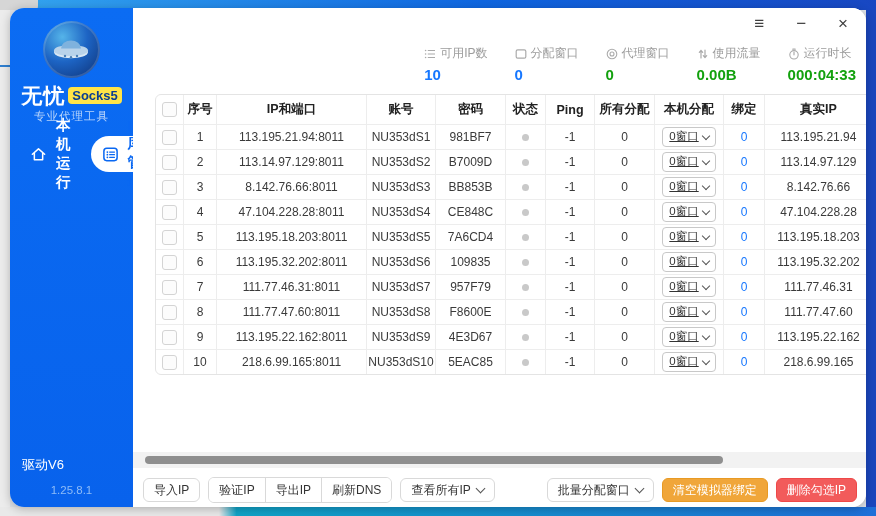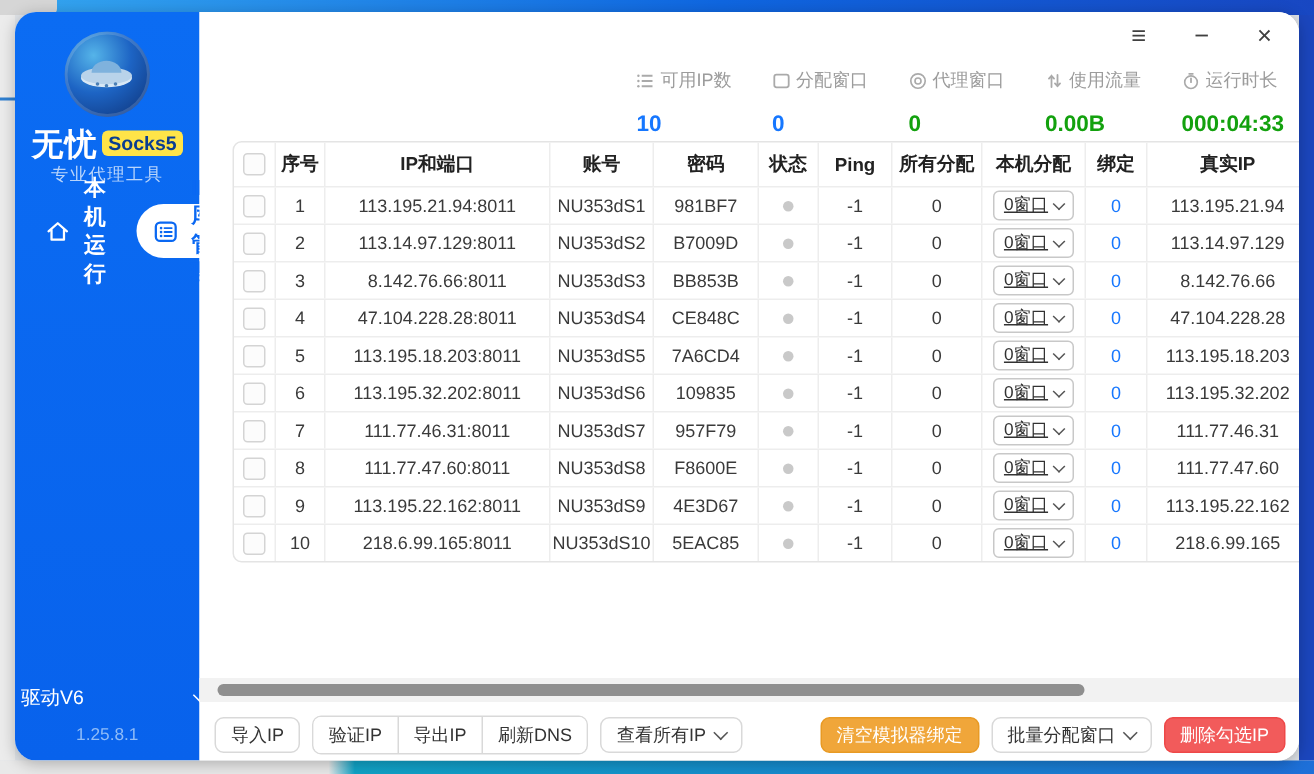--- a/index.html
+++ b/index.html
@@ -28,36 +28,36 @@
   .brand{position:absolute;left:0;top:74px;width:123px;text-align:center;white-space:nowrap;}
   .brand-name{font-size:21px;font-weight:bold;letter-spacing:1px;}
   .brand-badge{display:inline-block;margin-left:3px;background:#ffe448;color:#0a3d91;font-size:13px;
     font-weight:bold;border-radius:4px;padding:1px 4px;vertical-align:3px;}
   .brand-sub{position:absolute;left:0;top:101px;width:123px;text-align:center;font-size:11.5px;color:#b9d5fb;letter-spacing:1px;}
   .nav{position:absolute;left:0;top:128px;width:123px;display:flex;flex-direction:row;gap:7px;}
   .nav-item{height:36px;display:flex;align-items:center;gap:9px;padding-left:20px;font-size:14.5px;font-weight:bold;color:#fff;cursor:pointer;}
   .nav-item .nicon{display:flex;align-items:center;color:#fff;}
   .nav-item.active{background:#fff;color:#0a68f2;margin-left:13px;padding-left:11px;border-radius:18px 0 0 18px;}
   .nav-item.active .nicon{color:#0a68f2;}
-  .driver{position:absolute;left:4px;bottom:33px;width:123px;text-align:center;font-size:13px;color:#fff;
+  .driver{position:absolute;left:12px;bottom:33px;width:123px;text-align:center;font-size:13px;color:#fff;
     display:flex;align-items:center;justify-content:space-between;gap:6px;cursor:pointer;}
   .version{position:absolute;left:0;bottom:11px;width:123px;text-align:center;font-size:11.5px;color:#8fbcf8;}
 
   
   .chev{display:inline-block;width:6px;height:6px;border-right:1.6px solid #555;border-bottom:1.6px solid #555;
     transform:rotate(45deg);margin-top:-4px;}
   .chev-white{border-color:#fff;}
 
   
   .main{position:relative;flex:1;background:#fff;}
   .win-controls{position:absolute;top:7px;right:18px;display:flex;gap:32px;font-size:17px;color:#404040;}
   .win-controls span{cursor:pointer;line-height:18px;}
 
   .stats{position:absolute;top:37px;right:10px;display:flex;gap:27px;}
-  .stat{display:flex;flex-direction:column;gap:12px;min-width:62px;}
+  .stat{display:flex;flex-direction:column;gap:4px;min-width:62px;}
   .stat-label{display:flex;align-items:center;gap:4px;font-size:12px;color:#9c9c9c;white-space:nowrap;}
   .stat-label .sicon{display:flex;color:#aaa;}
   .stat-value{font-size:15px;font-weight:bold;white-space:nowrap;}
 
   
   .table{position:absolute;left:22px;top:86px;width:718px;border:1px solid #e4e4e4;border-radius:6px;
     overflow:hidden;background:#fff;box-sizing:border-box;}
   .trow{display:grid;grid-template-columns:28px 33px 150px 69px 70px 40px 49px 60px 69px 41px 107px;align-items:stretch;}
   .trow .cell{display:flex;align-items:center;justify-content:center;border-right:1px solid #ededed;
     font-size:12px;color:#3a3a3a;overflow:hidden;white-space:nowrap;}
@@ -499,23 +499,23 @@
             <button>验证IP</button>
             <button>导出IP</button>
             <button>刷新DNS</button>
           </div>
           <button class="btn">
             <span>查看所有IP</span>
             <span class="chev"></span>
           </button>
         </div>
         <div class="tb-right">
-          <button class="btn btn-orange">清空模拟器绑定</button>
           <button class="btn">
             <span>批量分配窗口</span>
             <span class="chev"></span>
           </button>
+          <button class="btn btn-orange">清空模拟器绑定</button>
           <button class="btn btn-red">删除勾选IP</button>
         </div>
       </div>
     </main>
   </div>
 </div>
 
 </body></html>

